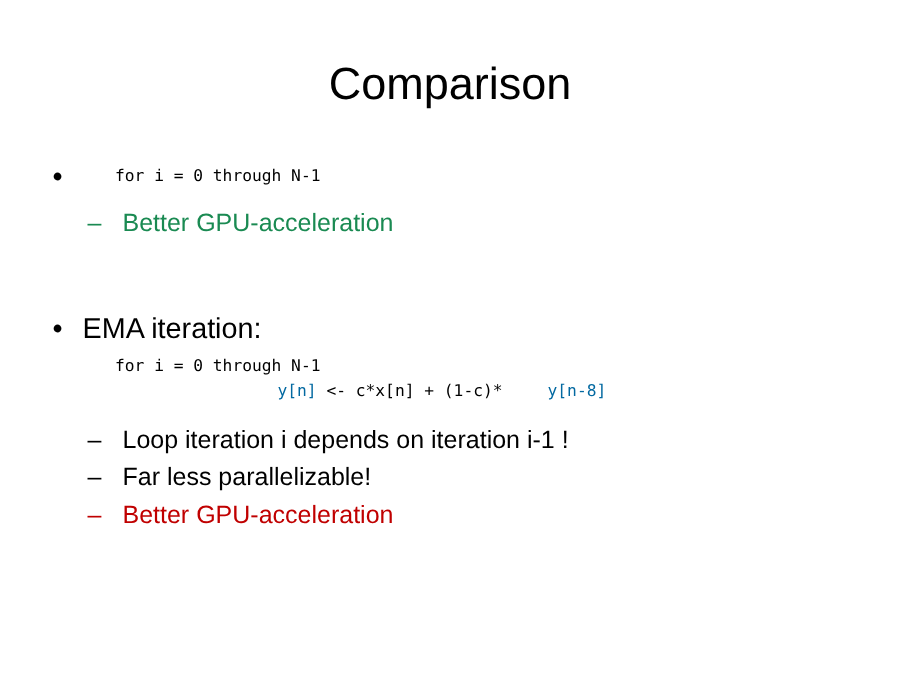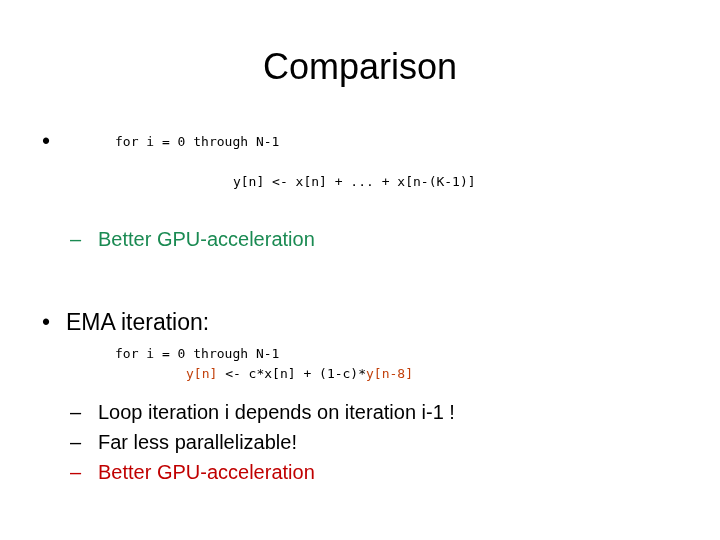--- a/index.html
+++ b/index.html
@@ -55,21 +55,21 @@
     line-height: 30px;
   }
   .code-block {
     font-family: "DejaVu Sans Mono", "Liberation Mono", monospace;
     font-size: 13px;
     line-height: 20px;
     color: #000000;
     white-space: pre;
   }
   .code-line-1 {
-    padding-left: 115px;
+    padding-left: 92px;
   }
   .code-line-2 {
     padding-left: 186px;
   }
   .bullet-l2 {
     position: relative;
     padding-left: 98px;
     font-size: 20px;
     line-height: 30px;
     white-space: nowrap;
@@ -79,43 +79,40 @@
     left: 70px;
     top: 0;
     font-size: 20px;
     line-height: 30px;
   }
   .sp-1 { height: 6px; }
   .sp-2 { height: 12px; }
   .sp-3 { height: 53px; }
   .sp-4 { height: 7px; }
   .sp-5 { height: 13px; }
-  .code-red { color: #c2410c; }
+  .code-red { color: #0369a1; margin-left: 36px; }
   .code-black { color: #000000; }
 </style>
 </head>
 <body>
 
 <div class="slide">
 
   <div class="slide-title">Comparison</div>
 
   <div class="body-area">
 
     <div class="bullet-l1">
       <span class="marker">•</span>
     </div>
 
     <div class="sp-1"></div>
 
     <div class="code-block code-line-1">for i = 0 through N-1</div>
 
-    <div class="code-block code-line-2">
-      <span class="code-black">y[n] &lt;- x[n] + ... + x[n-(K-1)]</span>
-    </div>
 
     <div class="sp-2"></div>
 
     <div class="bullet-l2" style="color:#1a8a52;">
       <span class="marker">–</span>
       <span>Better GPU-acceleration</span>
     </div>
 
     <div class="sp-3"></div>
 

